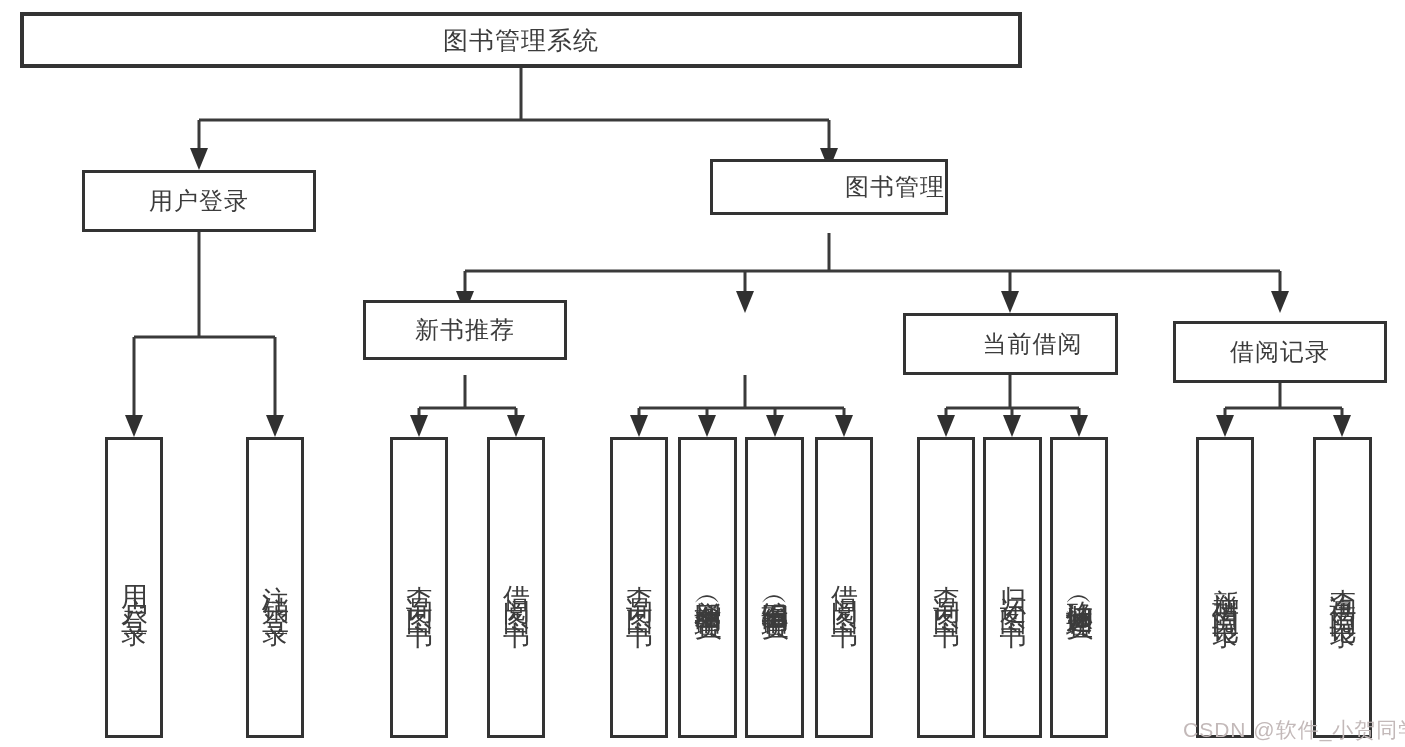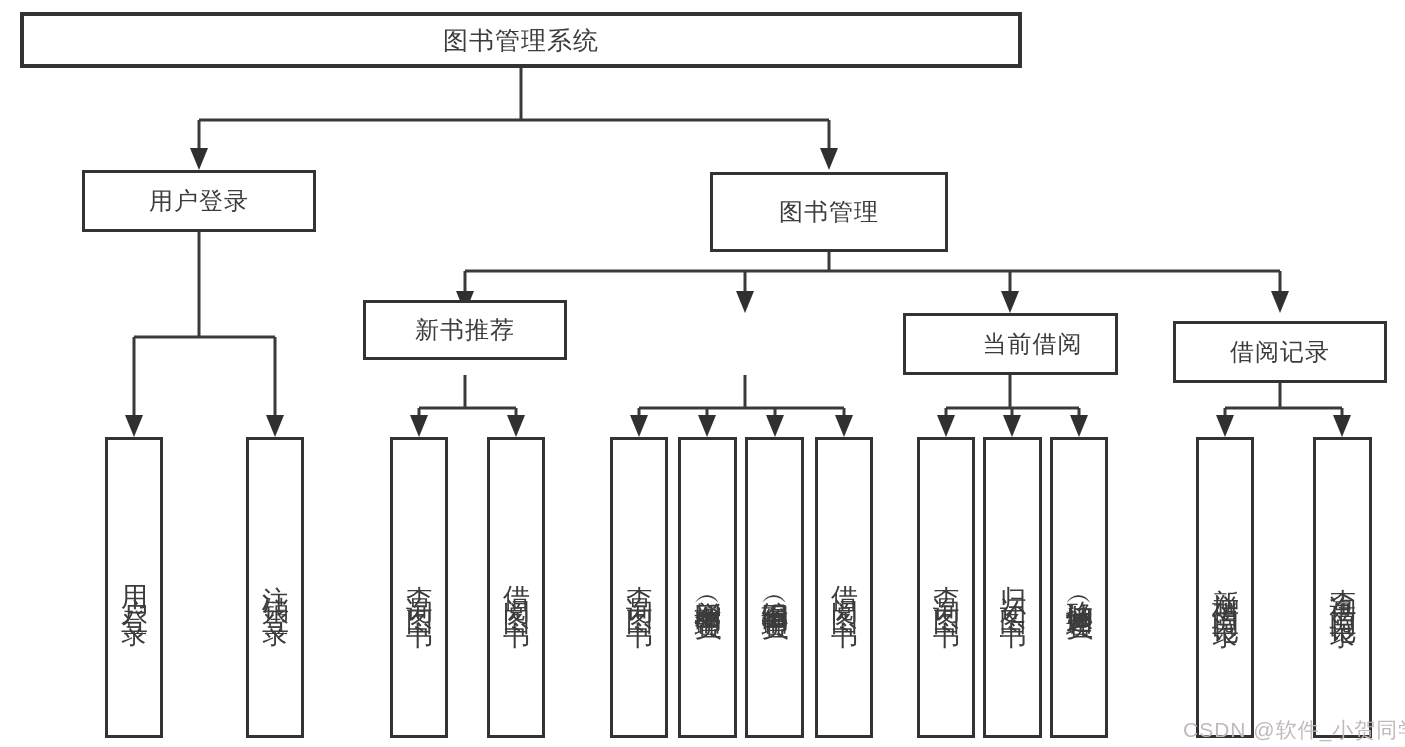--- a/index.html
+++ b/index.html
@@ -71,21 +71,21 @@
     </g>
   </svg>
 
   <div class="node root" style="left:20px; top:12px; width:1002px; height:56px;">
     <span>图书管理系统</span>
   </div>
 
   <div class="node hnode" style="left:82px; top:170px; width:234px; height:62px;">
     <span>用户登录</span>
   </div>
-  <div class="node hnode" style="left:710px; top:172px; width:238px; height:80px;">
+  <div class="node hnode" style="left:710px; top:159px; width:238px; height:56px;justify-content:flex-end;">
     <span>图书管理</span>
   </div>
 
   <div class="node hnode" style="left:363px; top:300px; width:204px; height:60px;">
     <span>新书推荐</span>
   </div>
   <div class="node hnode" style="left:903px; top:313px; width:215px; height:62px;padding-left:44px;">
     <span>当前借阅</span>
   </div>
   <div class="node hnode" style="left:1173px; top:313px; width:214px; height:62px;margin-top:8px;">

